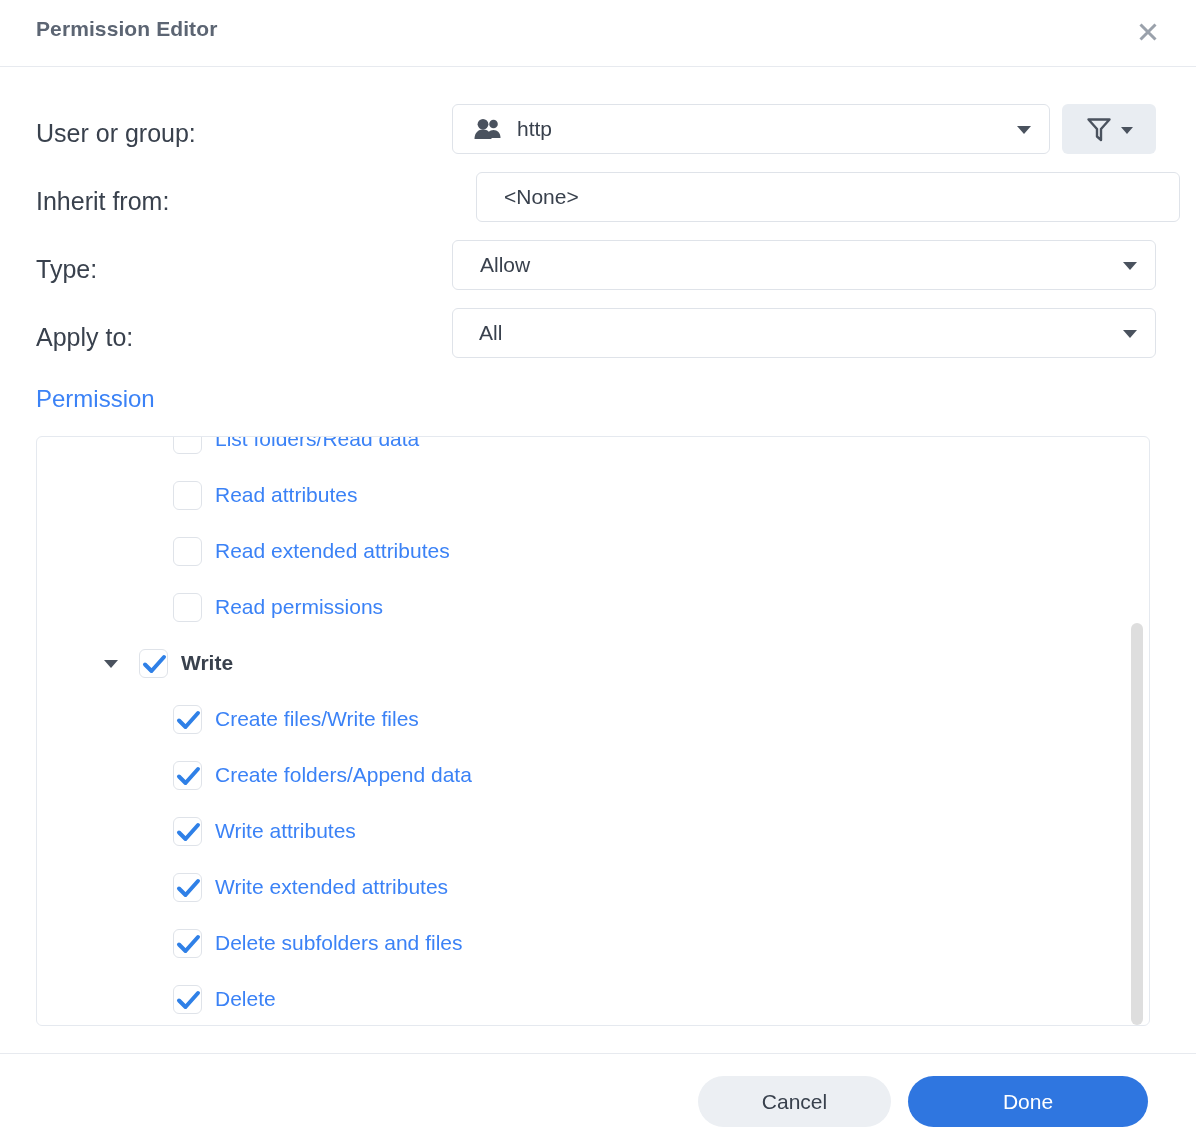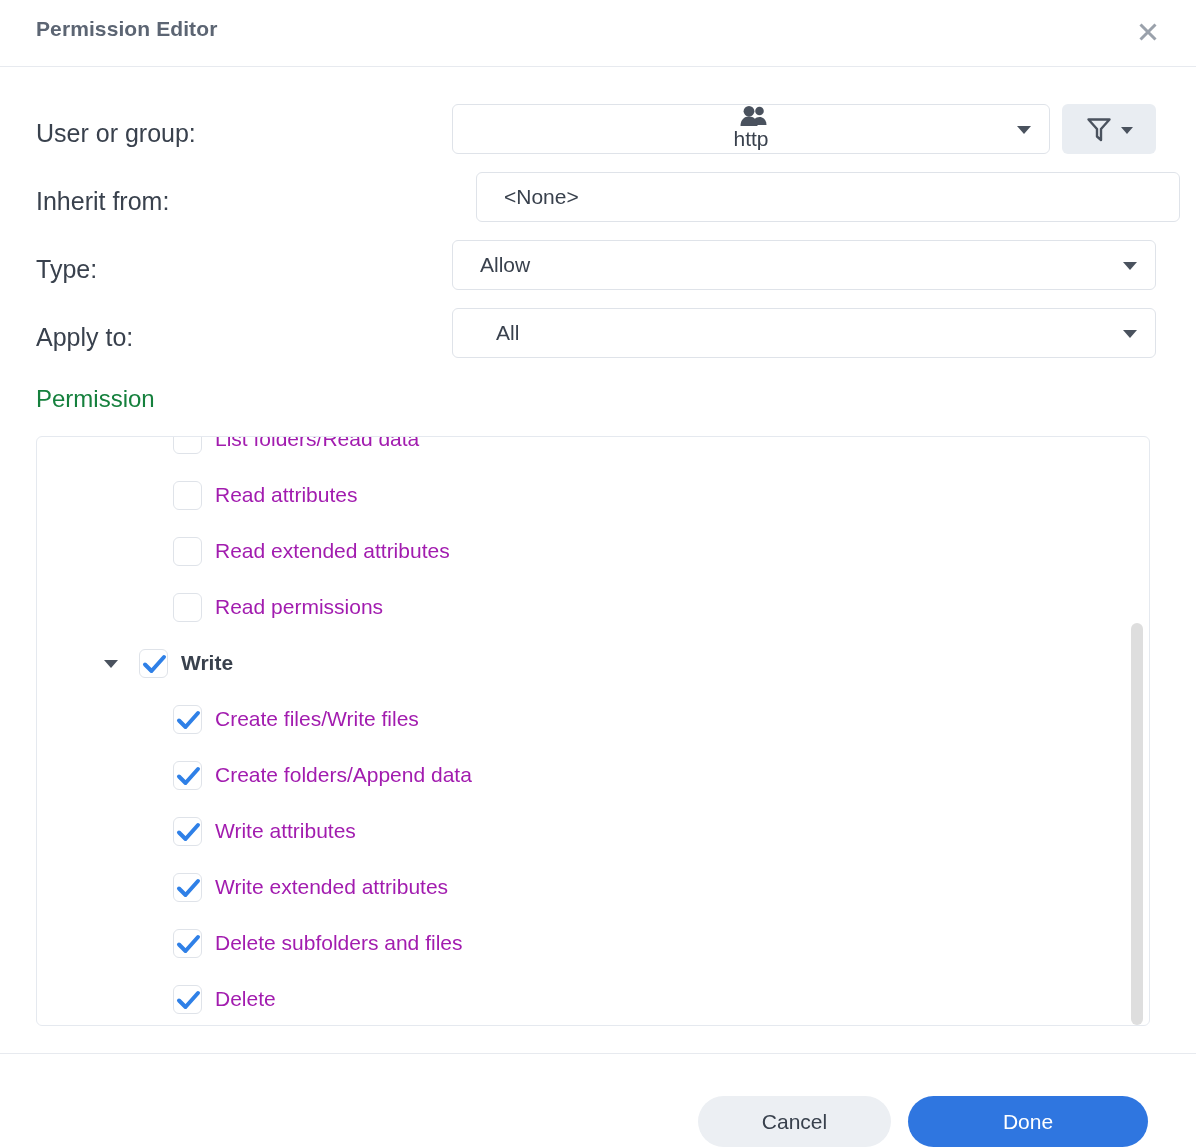--- a/index.html
+++ b/index.html
@@ -65,44 +65,44 @@
     position: absolute; right: 18px; top: 50%;
     margin-top: -3px;
     width: 0; height: 0;
     border-left: 7px solid transparent;
     border-right: 7px solid transparent;
     border-top: 8px solid #4a525e;
   }
   .group-icon { margin-left: 20px; margin-right: 14px; display: flex; }
 
   
-  #f-user { left: 452px; top: 37px; width: 598px; flex-direction: column; }
+  #f-user { left: 452px; top: 37px; width: 598px; }
   #btn-filter {
     position: absolute; left: 1062px; top: 37px;
     width: 94px; height: 50px;
     background: #e9edf2;
     border-radius: 6px;
     display: flex; align-items: center; justify-content: center;
     cursor: pointer;
   }
   #btn-filter .fcaret {
     width: 0; height: 0; margin-left: 9px; margin-top: 3px;
     border-left: 6px solid transparent;
     border-right: 6px solid transparent;
     border-top: 7px solid #4a525e;
   }
 
   #f-inherit { left: 452px; top: 105px; width: 704px; padding-left: 27px; margin-left: 24px; }
   #f-type    { left: 452px; top: 173px; width: 704px; padding-left: 27px; }
-  #f-apply   { left: 452px; top: 241px; width: 704px; padding-left: 43px; }
+  #f-apply   { left: 452px; top: 241px; width: 704px; padding-left: 26px; }
 
   
   .section-title {
     position: absolute; left: 36px; top: 385px;
-    font-size: 24px; color: #15803d;
+    font-size: 24px; color: #3b82f6;
   }
 
   .perm-box {
     position: absolute; left: 36px; top: 436px;
     width: 1114px; height: 590px;
     border: 1px solid #e5e9ef;
     border-radius: 6px;
     background: #ffffff;
     overflow: hidden;
   }
@@ -133,21 +133,21 @@
     width: 29px; height: 29px;
     border: 1px solid #dfe3e9;
     border-radius: 6px;
     background: #ffffff;
     flex: 0 0 auto;
     position: relative;
   }
   .cb svg { position: absolute; left: 2px; top: 3px; }
   .perm-label {
     margin-left: 13px;
-    font-size: 21px; color: #a21caf;
+    font-size: 21px; color: #3b82f6;
     white-space: nowrap;
   }
   .perm-row.group .cb { margin-left: 35px; }
   .perm-row.group .perm-label { font-weight: bold; color: #39414d; }
 
   .scroll-track {
     position: absolute; right: 6px; top: 0;
     width: 12px; height: 590px;
   }
   .scroll-thumb {
@@ -166,21 +166,20 @@
   }
   .btn {
     position: absolute; top: 1076px;
     height: 51px;
     border-radius: 26px;
     display: flex; align-items: center; justify-content: center;
     font-size: 21px;
     cursor: pointer;
     border: none;
     font-family: inherit;
-    margin-top: 20px;
   }
   #btn-cancel {
     left: 698px; width: 193px;
     background: #eceff3; color: #39414d;
   }
   #btn-done {
     left: 908px; width: 240px;
     background: #2f76e0; color: #ffffff;
   }
 </style>

